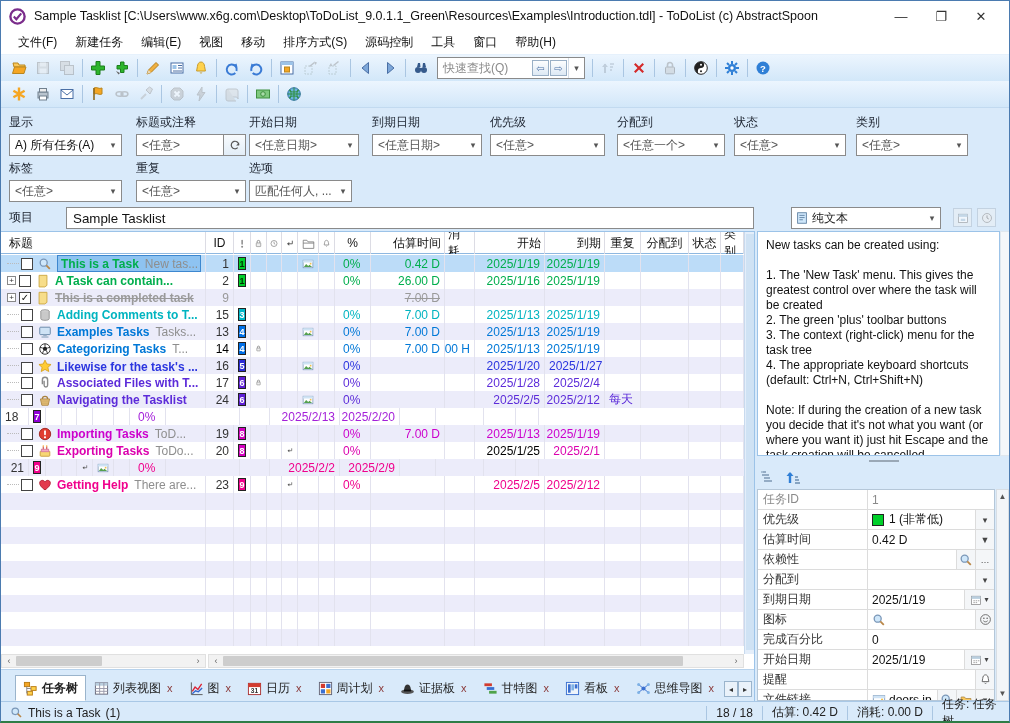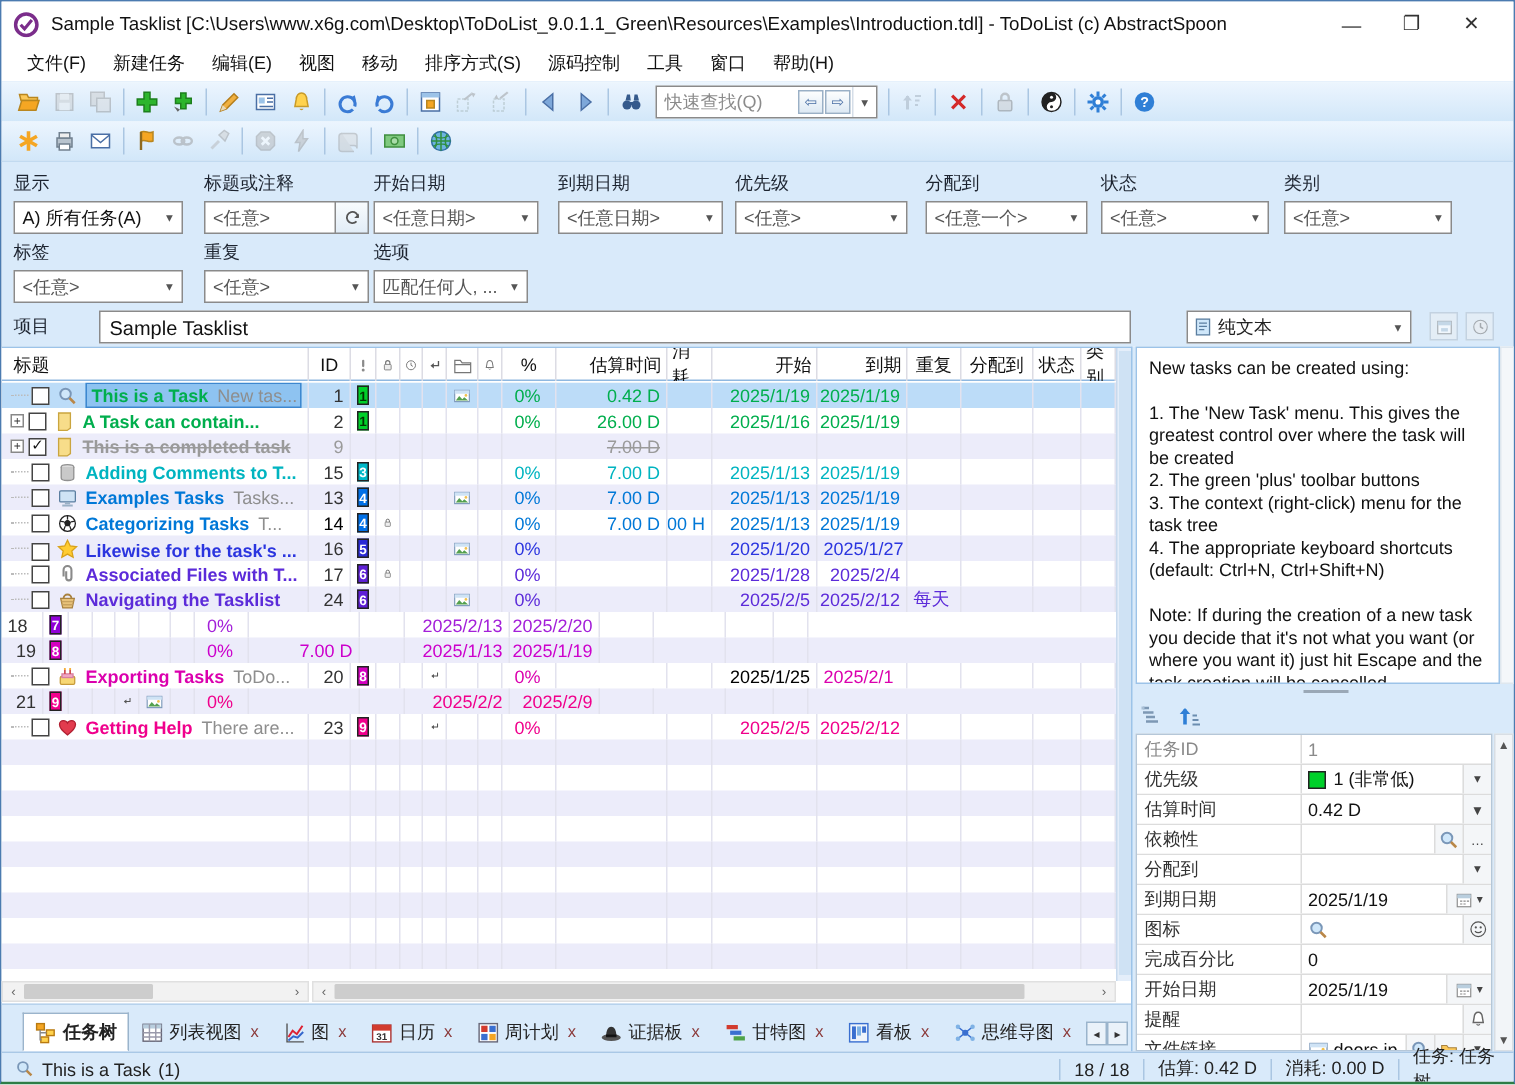--- a/index.html
+++ b/index.html
@@ -951,20 +951,33 @@
           </div>
           <div class="tcell" style="width: 60px; justify-content: flex-end;">
             <span style="color:#a31fd9">2025/2/20</span>
           </div>
           <div class="tcell" style="width: 36px; justify-content: flex-start;"></div>
           <div class="tcell" style="width: 48px; justify-content: center;"></div>
           <div class="tcell" style="width: 32px; justify-content: center;"></div>
           <div class="tcell" style="width: 23px; justify-content: center;"></div>
         </div>
         <div class="trow stripe0">
+          <div class="tcell" style="width: 205px; padding-left: 6px;">
+            <span class="treepad"></span>
+            <span class="cbx"></span>
+            <span class="tico">
+              <svg width="14" height="14" viewBox="0 0 16 16">
+                <circle cx="8" cy="8" r="6.5" fill="#e03c31" stroke="#9c1f17"></circle>
+                <rect x="7" y="3.8" width="2" height="5.6" rx="1" fill="#fff"></rect>
+                <circle cx="8" cy="11.8" r="1.2" fill="#fff"></circle>
+              </svg>
+            </span>
+            <span class="titletext" style="color:#cc00cc;">Importing Tasks</span>
+            <span class="subtitle">ToD...</span>
+          </div>
           <div class="tcell" style="width: 28px; justify-content: flex-end;">
             <span style="color:#333">19</span>
           </div>
           <div class="tcell" style="width: 17px; justify-content: center;">
             <span class="pribox" style="background:#d400c0;color:#ffffff;">8</span>
           </div>
           <div class="tcell" style="width: 16px; justify-content: center;"></div>
           <div class="tcell" style="width: 15px; justify-content: center;"></div>
           <div class="tcell" style="width: 16px; justify-content: center;"></div>
           <div class="tcell" style="width: 21px; justify-content: center;"></div>
@@ -1020,21 +1033,21 @@
           <div class="tcell" style="width: 21px; justify-content: center;"></div>
           <div class="tcell" style="width: 16px; justify-content: center;"></div>
           <div class="tcell" style="width: 36px; justify-content: flex-start;">
             <span style="color:#db00ae;padding-left:4px;">0%</span>
           </div>
           <div class="tcell" style="width: 74px; justify-content: flex-end;"></div>
           <div class="tcell" style="width: 30px; justify-content: flex-end;"></div>
           <div class="tcell" style="width: 70px; justify-content: flex-end;">
             <span style="color:#000000">2025/1/25</span>
           </div>
-          <div class="tcell" style="width: 60px; ">
+          <div class="tcell" style="width: 60px; justify-content: flex-end;">
             <span style="color:#db00ae">2025/2/1</span>
           </div>
           <div class="tcell" style="width: 36px; justify-content: flex-start;"></div>
           <div class="tcell" style="width: 48px; justify-content: center;"></div>
           <div class="tcell" style="width: 32px; justify-content: center;"></div>
           <div class="tcell" style="width: 23px; justify-content: center;"></div>
         </div>
         <div class="trow stripe0">
           <div class="tcell" style="width: 28px; justify-content: flex-end;">
             <span style="color:#333">21</span>

